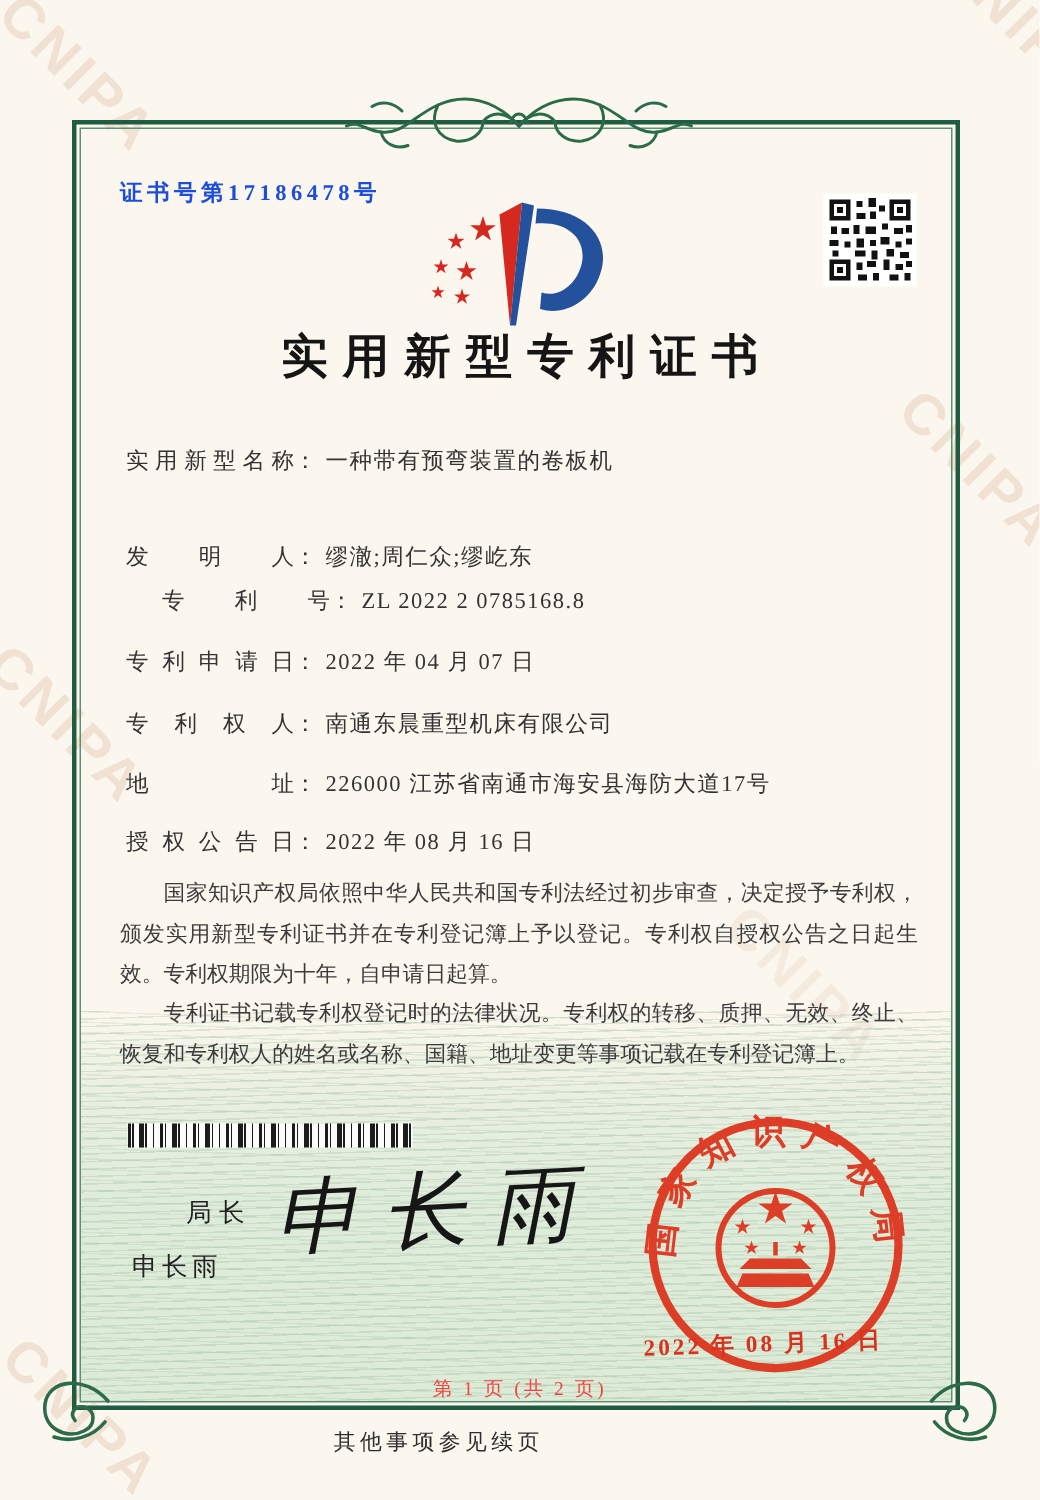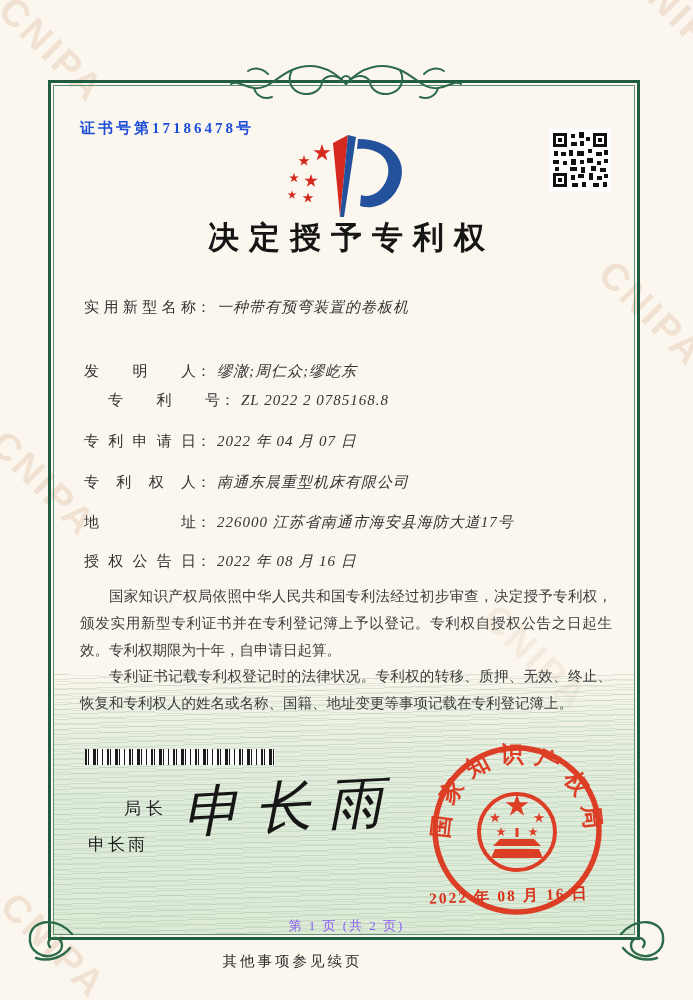--- a/index.html
+++ b/index.html
@@ -38,21 +38,21 @@
   .title{
     position:absolute; left:0; top:217px; width:693px; text-align:center;
     font-family:"Liberation Sans","DejaVu Sans",sans-serif;
     font-size:31px; font-weight:bold; letter-spacing:10px; text-indent:10px; color:#151515;
   }
   .row{ position:absolute; left:84px; font-size:15px; color:#333; white-space:nowrap; }
   .row .label{
     display:inline-block; width:112px; text-align:justify; text-align-last:justify; vertical-align:bottom;
   }
   .row .colon{ margin-right:6px; }
-  .row .value{ letter-spacing:1px;font-style:italic; }
+  .row .value{ letter-spacing:1px; }
   .grant2{ position:absolute; left:261px; top:0; }
   .grant2 .label2{ letter-spacing:1px; }
   .paras{
     position:absolute; left:80px; top:584px; width:532px; font-size:14.5px;
     line-height:1.85; color:#3c3c3c; text-align:justify;font-family:Liberation Mono, monospace;
   }
   .paras p{ margin:0; text-indent:2em; }
   .barcode{
     position:absolute; left:85px; top:749px; width:190px; height:16px;
     background:repeating-linear-gradient(90deg,
@@ -66,21 +66,21 @@
     position:absolute; left:183px; top:770px; font-size:56px; color:#161616;
     font-style:italic; letter-spacing:16px; transform:rotate(-3deg); white-space:nowrap;
   }
   .seal{ position:absolute; left:427px; top:740px; }
   .seal-date{
     position:absolute; left:429px; top:886px; font-size:15.5px; font-weight:600;
     color:#d8311c; letter-spacing:2px; transform:rotate(-2deg); white-space:nowrap;
   }
   .page-num{
     position:absolute; left:0; top:917px; width:693px; text-align:center;
-    font-size:13px; letter-spacing:2px; color:#8b5cf6;
+    font-size:13px; letter-spacing:2px; color:#ef4444;
   }
   .cont-note{
     position:absolute; left:0; top:952px; width:585px; text-align:center;
     font-size:14.5px; letter-spacing:3px; color:#2d2d2d;
   }
 </style>
 </head>
 <body>
 
 <div class="page">
@@ -196,21 +196,21 @@
       <use href="#star5" transform="translate(14,64) scale(4.6)"></use>
       <use href="#star5" transform="translate(30,67) scale(5.6)"></use>
       <polygon points="55,12 70,4 62,86"></polygon>
     </g>
     <g fill="#24519c">
       <polygon points="70,4 78,6 66,86 62,86"></polygon>
       <path d="M80,8 C114,8 130,30 122,52 C116,70 98,80 82,75 L83,64 C95,68 107,58 110,44 C113,27 99,16 79,18 Z"></path>
     </g>
   </svg>
 
-  <div class="title">决定授予专利权</div>
+  <div class="title">实用新型专利证书</div>
 
   <div class="row" style="top:298px;">
     <span class="label">实用新型名称</span><span class="colon">：</span><span class="value">一种带有预弯装置的卷板机</span>
   </div>
   <div class="row" style="top:362px;">
     <span class="label">发明人</span><span class="colon">：</span><span class="value">缪澈;周仁众;缪屹东</span>
   </div>
   <div class="row" style="top:391px;margin-left:24px;">
     <span class="label">专利号</span><span class="colon">：</span><span class="value">ZL 2022 2 0785168.8</span>
   </div>

